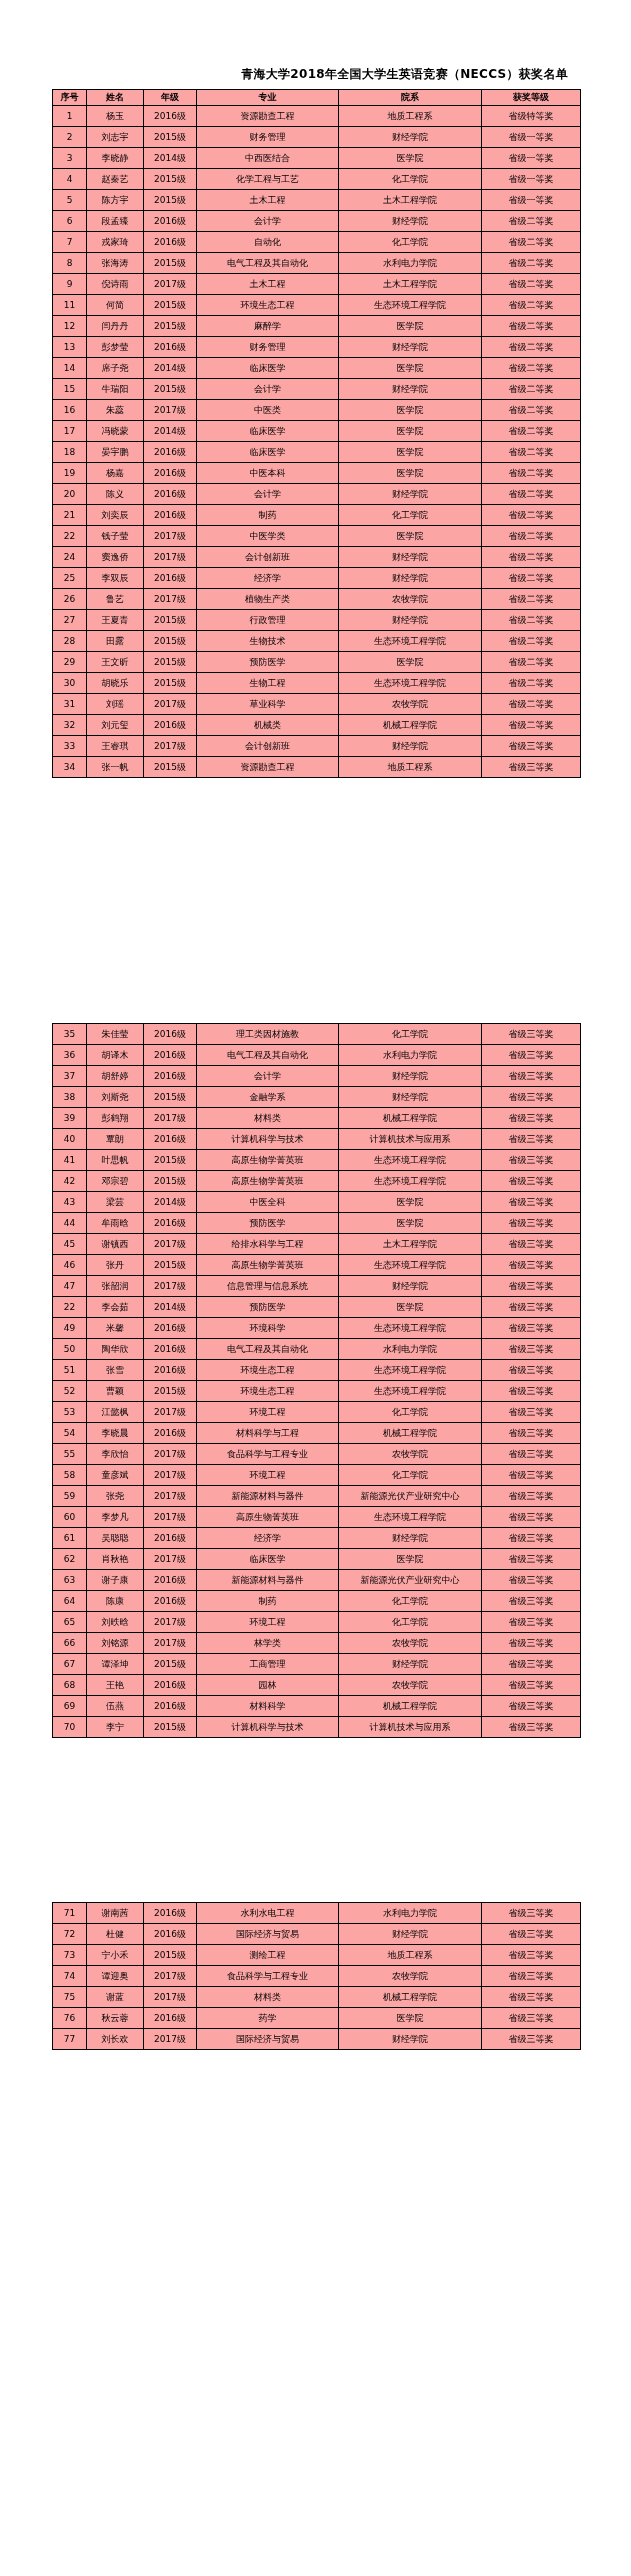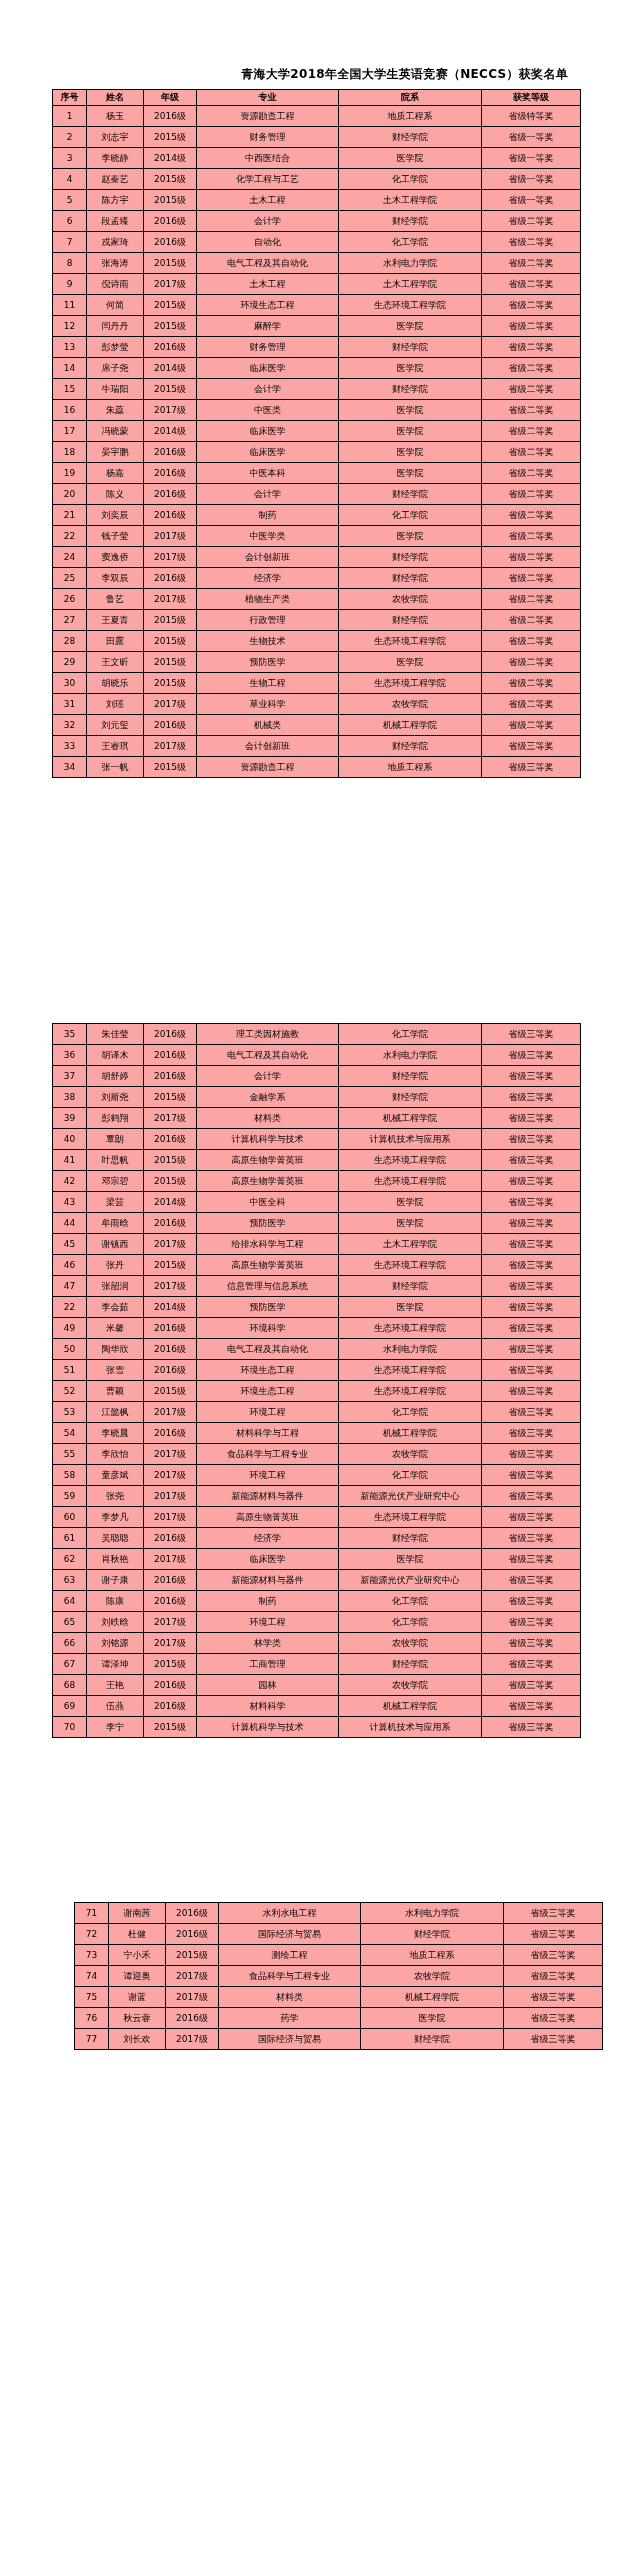--- a/index.html
+++ b/index.html
@@ -27,21 +27,21 @@
   .award-table {
     position: absolute;
     left: 52px;
     width: 527px;
     border-collapse: collapse;
     table-layout: fixed;
     background: #fca5a5;
   }
   .award-table.t1 { top: 89px; }
   .award-table.t2 { top: 983px; margin-top: 40px; }
-  .award-table.t3 { top: 1902px; margin-left: 22px; }
+  .award-table.t3 { top: 1902px; }
   .award-table th,
   .award-table td {
     border: 1.3px solid #000000;
     text-align: center;
     vertical-align: middle;
     padding: 0 1.3px;
     font-size: 9px;
     line-height: 1.15;
     overflow: hidden;
   }

